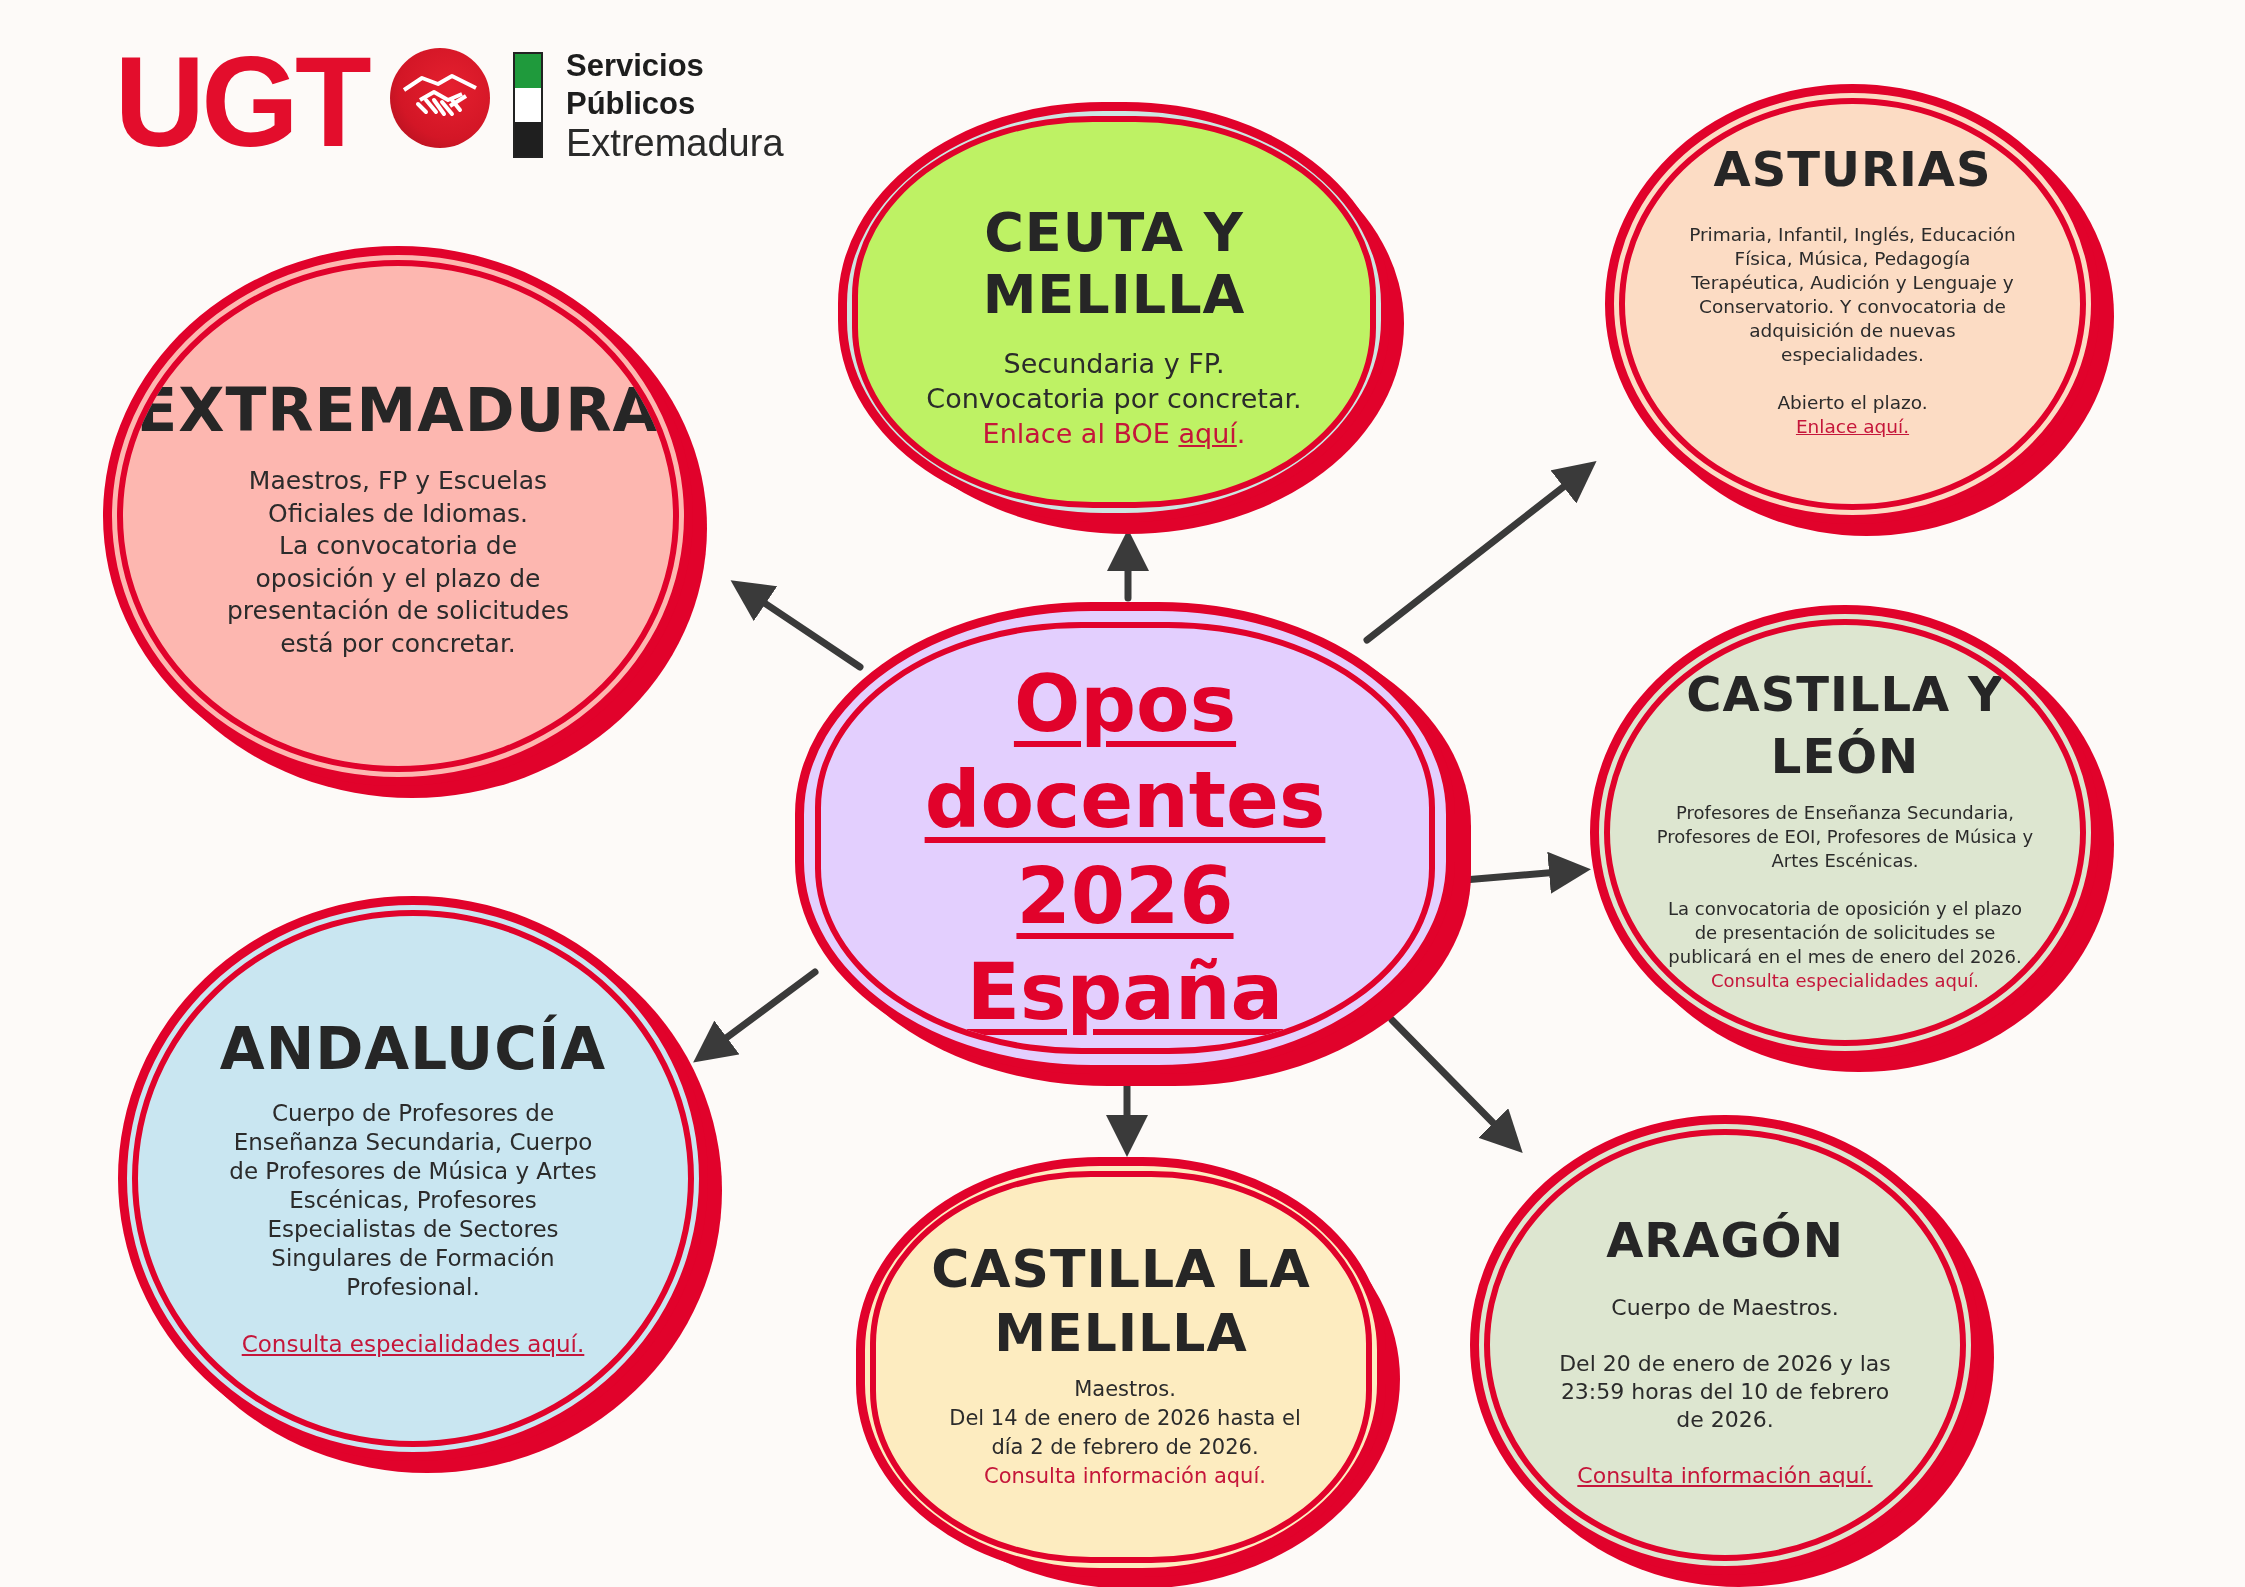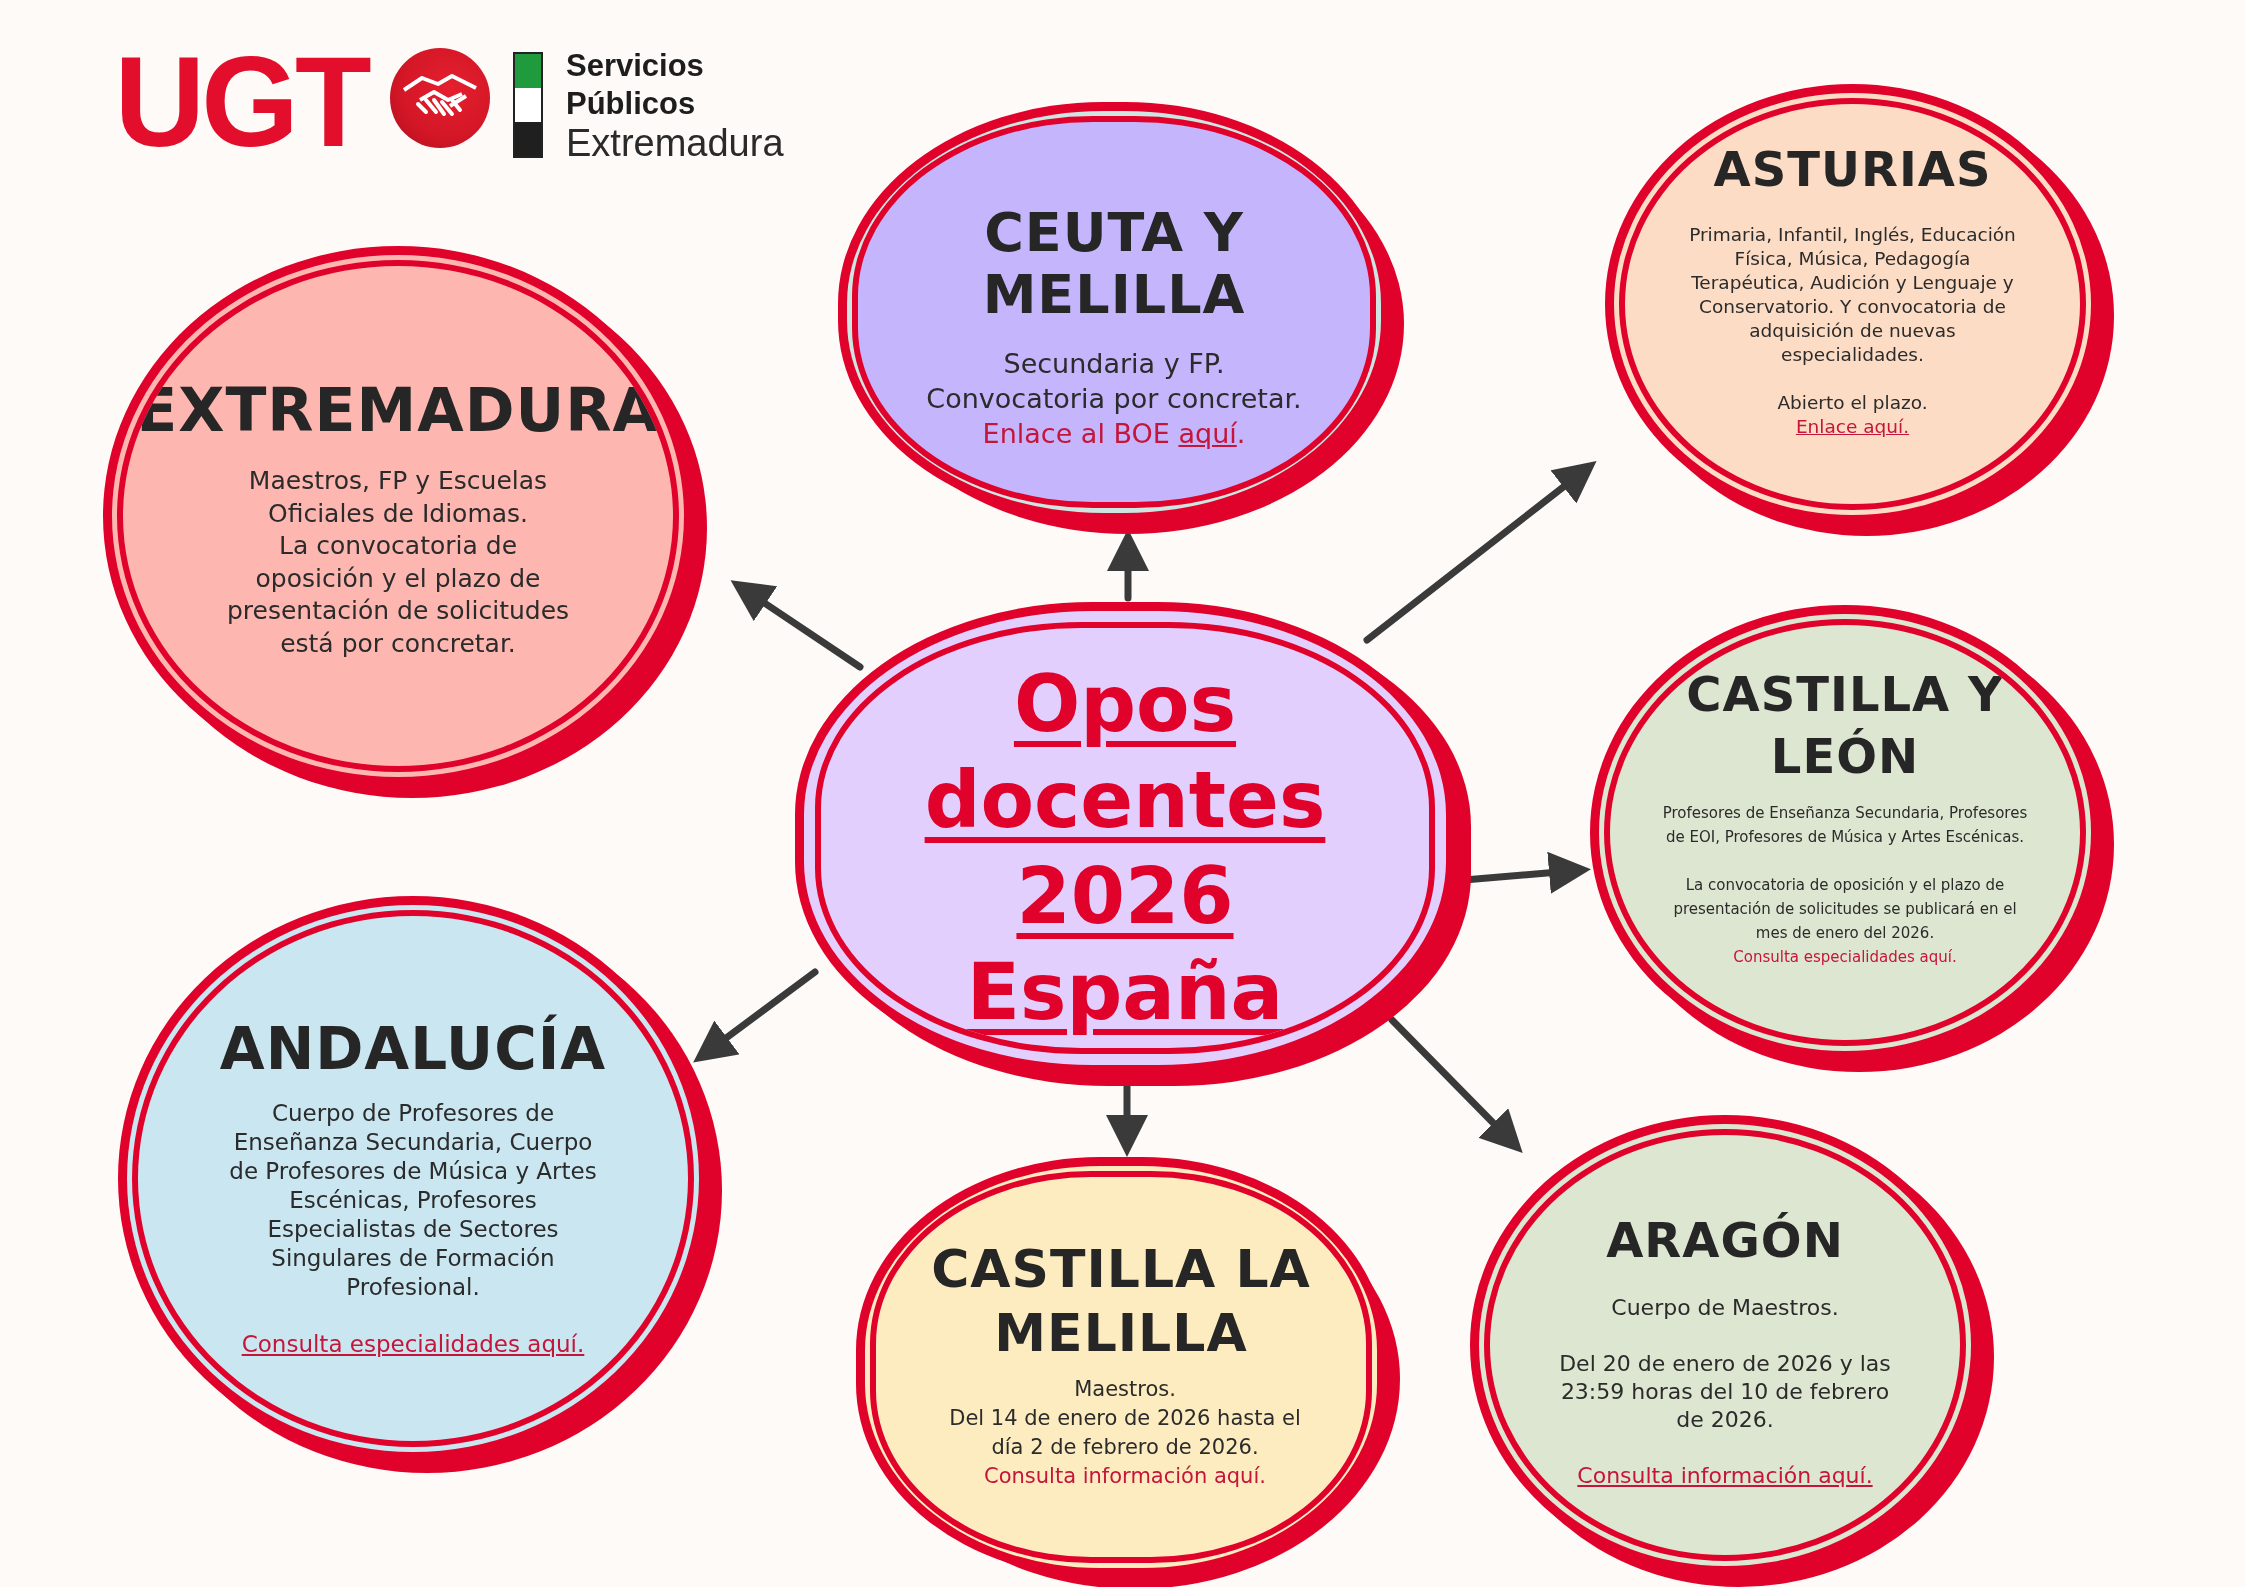--- a/index.html
+++ b/index.html
@@ -102,21 +102,21 @@
 
     <line x1="1127" y1="1086" x2="1127" y2="1136"></line>
 
     <line x1="1392" y1="1020" x2="1508" y2="1138"></line>
   </g>
 </svg>
 
 <div class="bubble" style="left:838px; top:102px; width:552px; height:420px;">
   <div class="shadow"></div>
   <div class="outer" style="background:#cde6e2; border-radius:48%;"></div>
-  <div class="inner" style="inset:14px; border-radius:46%; background:#c4b5fd; padding-top:80px;">
+  <div class="inner" style="inset:14px; border-radius:46%; background:#bef264; padding-top:80px;">
     <div class="title" style="font-size:54px;">CEUTA Y MELILLA</div>
     <div class="body" style="font-size:27px; line-height:35px; margin-top:20px;">
       <p>Secundaria y FP.</p>
       <p>Convocatoria por concretar.</p>
       <p class="link"><span>Enlace al BOE </span><span class="u">aquí</span><span>.</span></p>
     </div>
   </div>
 </div>
 
 <div class="bubble" style="left:1605px; top:84px; width:495px; height:440px;">
@@ -162,21 +162,21 @@
 </div>
 
 <div class="bubble" style="left:1590px; top:605px; width:510px; height:455px;">
   <div class="shadow"></div>
   <div class="outer" style="background:#dde6d0;"></div>
   <div class="inner" style="inset:14px; background:#dde6d0; padding:38px 34px 0;">
     <div class="title" style="font-size:48px; line-height:62px;">
       <div>CASTILLA Y</div>
       <div>LEÓN</div>
     </div>
-    <div class="body" style="font-size:15px; line-height:24px; margin-top:14px; padding:0 12px;">
+    <div class="body" style="font-size:18px; line-height:24px; margin-top:14px; padding:0 12px;">
       <p>Profesores de Enseñanza Secundaria, Profesores de EOI, Profesores de Música y Artes Escénicas.</p>
       <p style="margin-top:24px;">La convocatoria de oposición y el plazo de presentación de solicitudes se publicará en el mes de enero del 2026.</p>
       <p class="link">Consulta especialidades aquí.</p>
     </div>
   </div>
 </div>
 
 <div class="bubble" style="left:118px; top:896px; width:590px; height:565px;">
   <div class="shadow"></div>
   <div class="outer" style="background:#c9e6f1;"></div>

